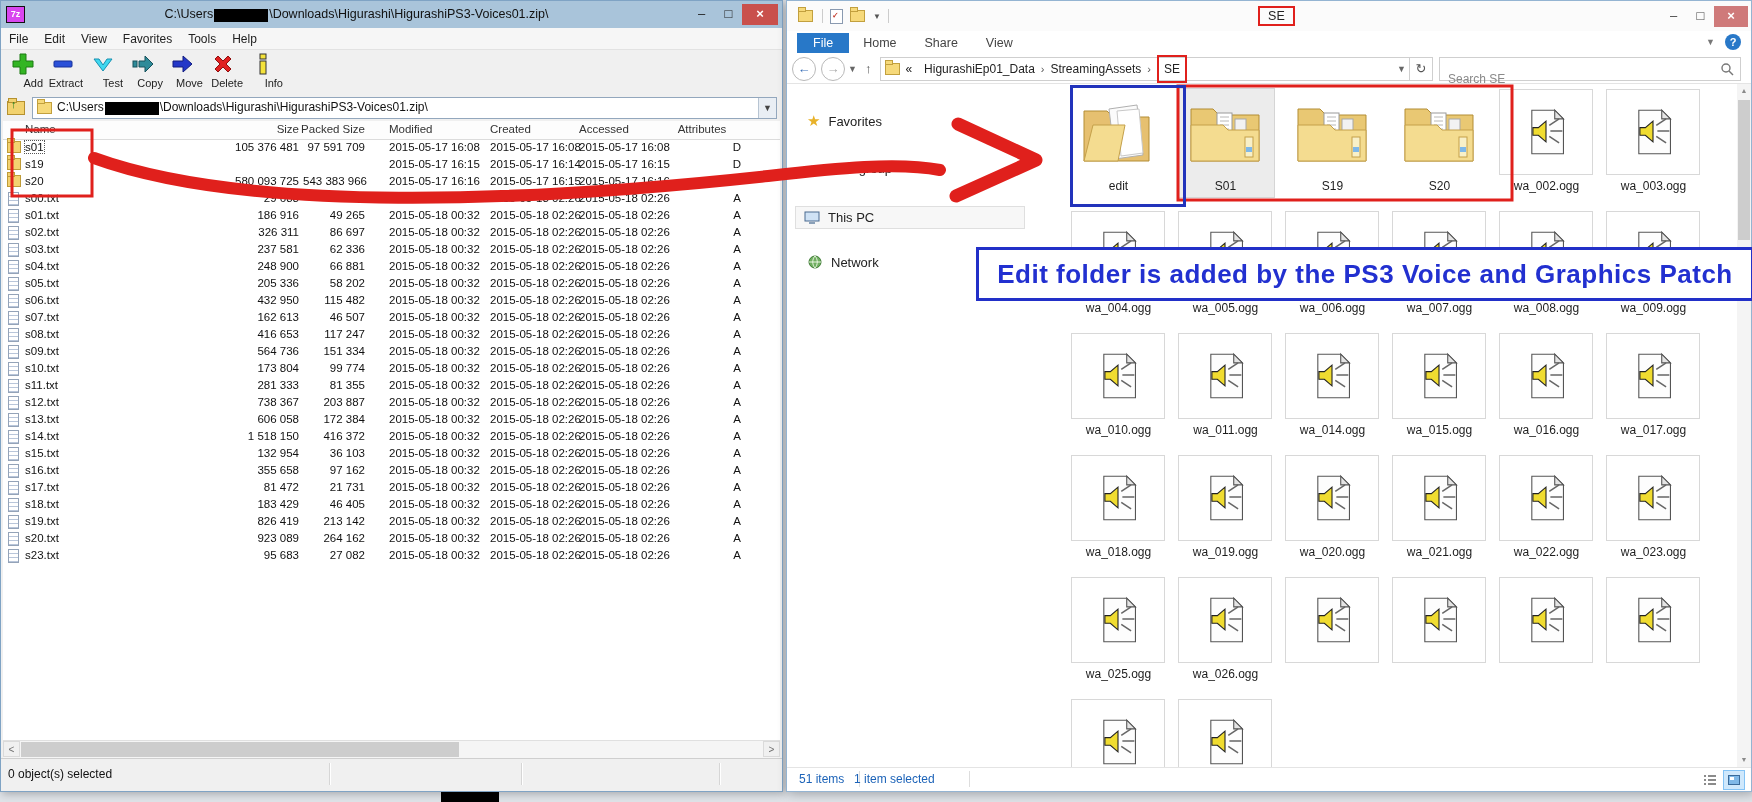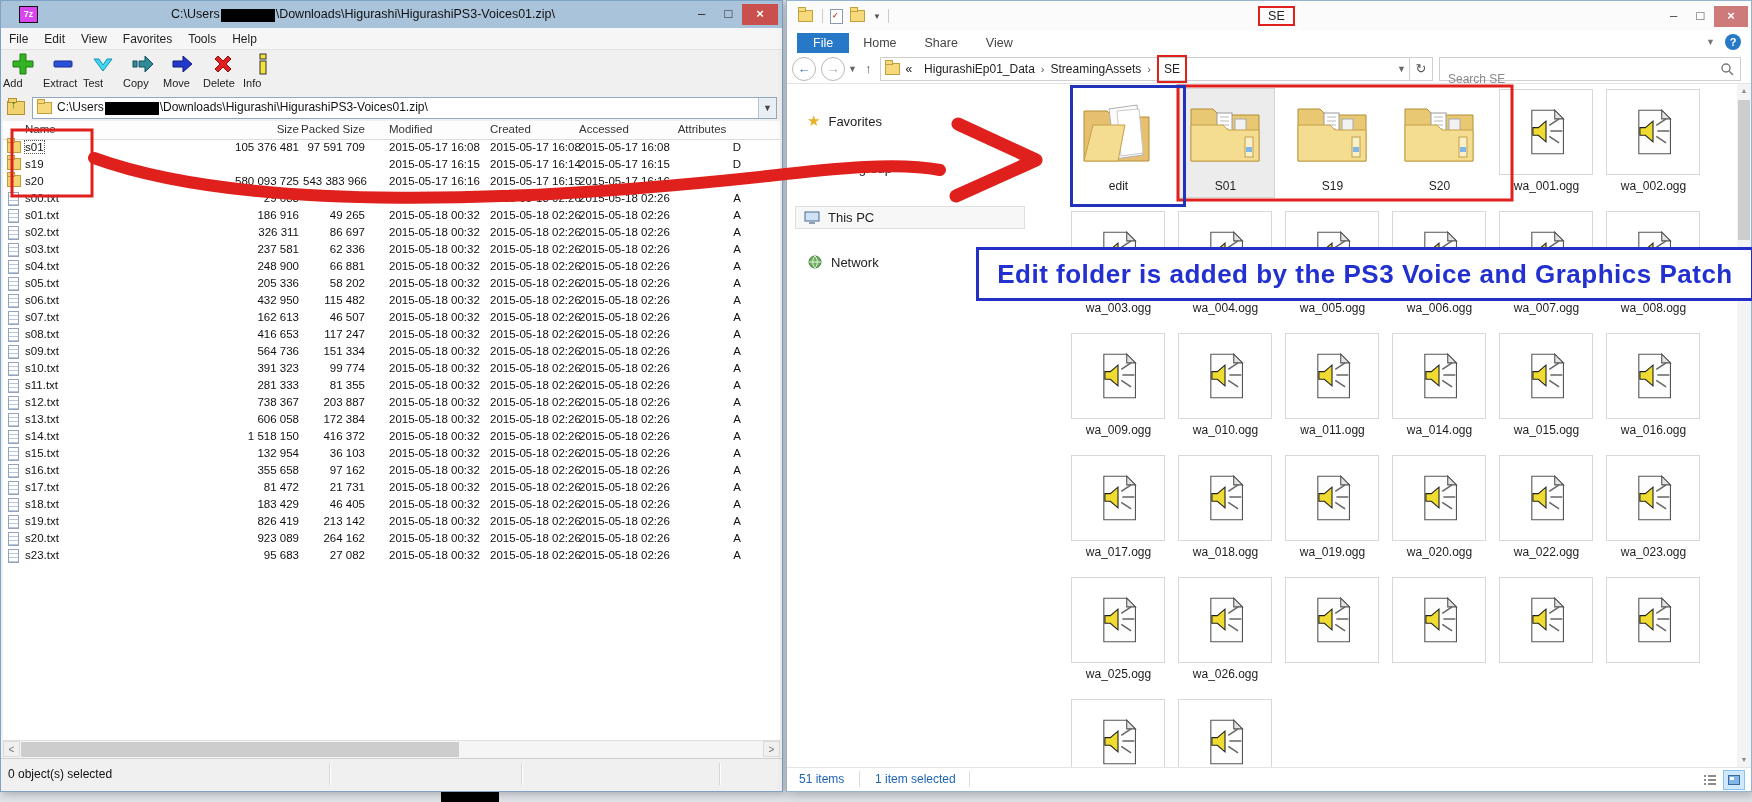--- a/index.html
+++ b/index.html
@@ -3,31 +3,31 @@
 <meta charset="utf-8">
 <style>
   html,body{margin:0;padding:0;}
   body{width:1752px;height:802px;position:relative;overflow:hidden;
        background:#dfe3e8;font-family:"Liberation Sans",sans-serif;
        -webkit-font-smoothing:antialiased;}
   .win{position:absolute;background:#f0f0f0;border:1px solid #8fae cc;}
   
   #zipwin{left:0;top:0;width:781px;height:790px;border:1px solid #7fa3c4;box-shadow:2px 2px 8px rgba(0,0,0,.25);background:#f0f0f0;}
   .z-title{position:absolute;left:0;top:0;width:100%;height:27px;background:#a9c4da;display:flex;align-items:center;}
-  .z-appico{width:17px;height:15px;margin-left:18px;background:#d946ef;border:1px solid #111;color:#fff;
+  .z-appico{width:17px;height:15px;margin-left:5px;background:#d946ef;border:1px solid #111;color:#fff;
             font-size:9px;font-weight:bold;text-align:center;line-height:15px;}
   .z-titletext{flex:1;text-align:center;font-size:12.5px;color:#111;white-space:nowrap;overflow:hidden;}
   .redact{display:inline-block;width:54px;height:13px;background:#000;vertical-align:middle;margin:0 1px;}
   .capbtn{width:27px;height:21px;text-align:center;line-height:20px;font-size:13px;color:#222;}
   .capbtn.close{width:36px;background:#c9504c;color:#fff;font-weight:bold;margin-right:4px;}
   .z-menu{position:absolute;left:0;top:27px;width:100%;height:21px;background:#f6f6f6;border-bottom:1px solid #e2e2e2;
           display:flex;align-items:center;font-size:12px;color:#222;}
   .z-menu span{padding:0 8px;}
   .z-tools{position:absolute;left:2px;top:49px;height:44px;display:flex;}
-  .ztool{width:40px;text-align:left;font-size:11px;color:#222;}
+  .ztool{width:40px;text-align:right;font-size:11px;color:#222;}
   .ztool svg{display:block;margin:1px auto 0;}
   .z-addr{position:absolute;left:0;top:94px;width:100%;height:25px;display:flex;align-items:center;}
   .upico{position:relative;width:16px;height:12px;background:#f2d26e;border:1px solid #b5912f;margin:0 7px 0 6px;}
   .upico:before{content:"";position:absolute;left:0;top:-4px;width:7px;height:3px;background:#f2d26e;border:1px solid #b5912f;}
   .upico:after{content:"↑";position:absolute;left:3px;top:-4px;font-size:11px;color:#1a7a1a;font-weight:bold;}
   .z-combo{flex:1;height:20px;background:#fff;border:1px solid #93a7bd;margin-right:5px;display:flex;align-items:center;font-size:12px;color:#111;}
   .z-combo .txt{flex:1;white-space:nowrap;overflow:hidden;}
   .combo-drop{width:17px;height:100%;background:#e9eef4;border-left:1px solid #b7c4d2;text-align:center;font-size:9px;line-height:20px;color:#444;}
   .mini-folder{display:inline-block;position:relative;width:13px;height:10px;background:#f6d97a;border:1px solid #c2a03e;margin:0 5px 0 4px;}
   .mini-folder:before{content:"";position:absolute;left:-1px;top:-4px;width:6px;height:3px;background:#f6d97a;border:1px solid #c2a03e;}
@@ -355,21 +355,21 @@
         <span class="c-pack">151 334</span>
         <span class="c-mod">2015-05-18 00:32</span>
         <span class="c-cre">2015-05-18 02:26</span>
         <span class="c-acc">2015-05-18 02:26</span>
         <span class="c-att">A</span>
       </div>
 
       <div class="z-row" data-type="txt">
         <span class="fico"></span>
         <span class="c-name nm">s10.txt</span>
-        <span class="c-size">391 323</span>
+        <span class="c-size">173 804</span>
         <span class="c-pack">99 774</span>
         <span class="c-mod">2015-05-18 00:32</span>
         <span class="c-cre">2015-05-18 02:26</span>
         <span class="c-acc">2015-05-18 02:26</span>
         <span class="c-att">A</span>
       </div>
 
       <div class="z-row" data-type="txt">
         <span class="fico"></span>
         <span class="c-name nm">s11.txt</span>
@@ -642,32 +642,20 @@
               <rect x="48" y="18" width="11" height="38" fill="#f2f2f2" stroke="#a8a8a8"></rect>
               <path d="M4 60V24h32l5 5h31v31z" fill="#f4dc90" stroke="#c4a04a"></path>
               <rect x="58" y="36" width="8" height="20" fill="#f8f0c8" stroke="#c4a04a"></rect>
               <rect x="59" y="46" width="6" height="5" fill="#7fb8e8"></rect>
             </svg>
 
           </div>
           <div class="lbl">S20</div>
         </div>
 
-        <div class="tile" data-kind="ogg">
-          <div class="ibox">
-
-            <svg class="ogg-ico" width="40" height="48" viewBox="0 0 36 44">
-              <path d="M5 2h21l8 8v32H5z" fill="#fdfdfd" stroke="#555"></path>
-              <path d="M26 2l8 8h-8z" fill="#e4e4e4" stroke="#555"></path>
-              <polygon points="6,18 11,18 18,12 18,31 11,25 6,25" fill="#f0dc30" stroke="#222"></polygon>
-              <path d="M21 16l9-6M22 21h11M21 26l9 6" fill="none" stroke="#666" stroke-width="1.4"></path>
-            </svg>
-          </div>
-          <div class="lbl">wa_001.ogg</div>
-        </div>
 
         <div class="tile" data-kind="ogg">
           <div class="ibox">
 
             <svg class="ogg-ico" width="40" height="48" viewBox="0 0 36 44">
               <path d="M5 2h21l8 8v32H5z" fill="#fdfdfd" stroke="#555"></path>
               <path d="M26 2l8 8h-8z" fill="#e4e4e4" stroke="#555"></path>
               <polygon points="6,18 11,18 18,12 18,31 11,25 6,25" fill="#f0dc30" stroke="#222"></polygon>
               <path d="M21 16l9-6M22 21h11M21 26l9 6" fill="none" stroke="#666" stroke-width="1.4"></path>
             </svg>
@@ -878,20 +866,32 @@
             <svg class="ogg-ico" width="40" height="48" viewBox="0 0 36 44">
               <path d="M5 2h21l8 8v32H5z" fill="#fdfdfd" stroke="#555"></path>
               <path d="M26 2l8 8h-8z" fill="#e4e4e4" stroke="#555"></path>
               <polygon points="6,18 11,18 18,12 18,31 11,25 6,25" fill="#f0dc30" stroke="#222"></polygon>
               <path d="M21 16l9-6M22 21h11M21 26l9 6" fill="none" stroke="#666" stroke-width="1.4"></path>
             </svg>
           </div>
           <div class="lbl">wa_020.ogg</div>
         </div>
 
+        <div class="tile" data-kind="ogg">
+          <div class="ibox">
+
+            <svg class="ogg-ico" width="40" height="48" viewBox="0 0 36 44">
+              <path d="M5 2h21l8 8v32H5z" fill="#fdfdfd" stroke="#555"></path>
+              <path d="M26 2l8 8h-8z" fill="#e4e4e4" stroke="#555"></path>
+              <polygon points="6,18 11,18 18,12 18,31 11,25 6,25" fill="#f0dc30" stroke="#222"></polygon>
+              <path d="M21 16l9-6M22 21h11M21 26l9 6" fill="none" stroke="#666" stroke-width="1.4"></path>
+            </svg>
+          </div>
+          <div class="lbl">wa_021.ogg</div>
+        </div>
 
         <div class="tile" data-kind="ogg">
           <div class="ibox">
 
             <svg class="ogg-ico" width="40" height="48" viewBox="0 0 36 44">
               <path d="M5 2h21l8 8v32H5z" fill="#fdfdfd" stroke="#555"></path>
               <path d="M26 2l8 8h-8z" fill="#e4e4e4" stroke="#555"></path>
               <polygon points="6,18 11,18 18,12 18,31 11,25 6,25" fill="#f0dc30" stroke="#222"></polygon>
               <path d="M21 16l9-6M22 21h11M21 26l9 6" fill="none" stroke="#666" stroke-width="1.4"></path>
             </svg>
@@ -1019,21 +1019,21 @@
       </div>
     <div class="vscroll">
       <div class="a" style="top:0">▲</div>
       <div class="thumb"></div>
       <div class="a" style="top:669px">▼</div>
     </div>
   </div>
   <div class="e-status">
     <span class="itm" style="left:12px">51 items</span>
     <div class="dv" style="left:72px"></div>
-    <span class="itm" style="left:88px">1 item selected</span>
+    <span class="itm" style="left:67px">1 item selected</span>
     <div class="dv" style="left:182px"></div>
     <div class="viewbtns">
       <div class="vb">
         <svg width="12" height="10" viewBox="0 0 12 10">
             <path d="M0 1h2M4 1h8M0 5h2M4 5h8M0 9h2M4 9h8" stroke="#666" stroke-width="1.4"></path>
           </svg>
       </div>
       <div class="vb on">
         <svg width="12" height="10" viewBox="0 0 12 10">
             <rect x="0.5" y="0.5" width="11" height="9" fill="#7fb8e8" stroke="#3a6a9a"></rect>

